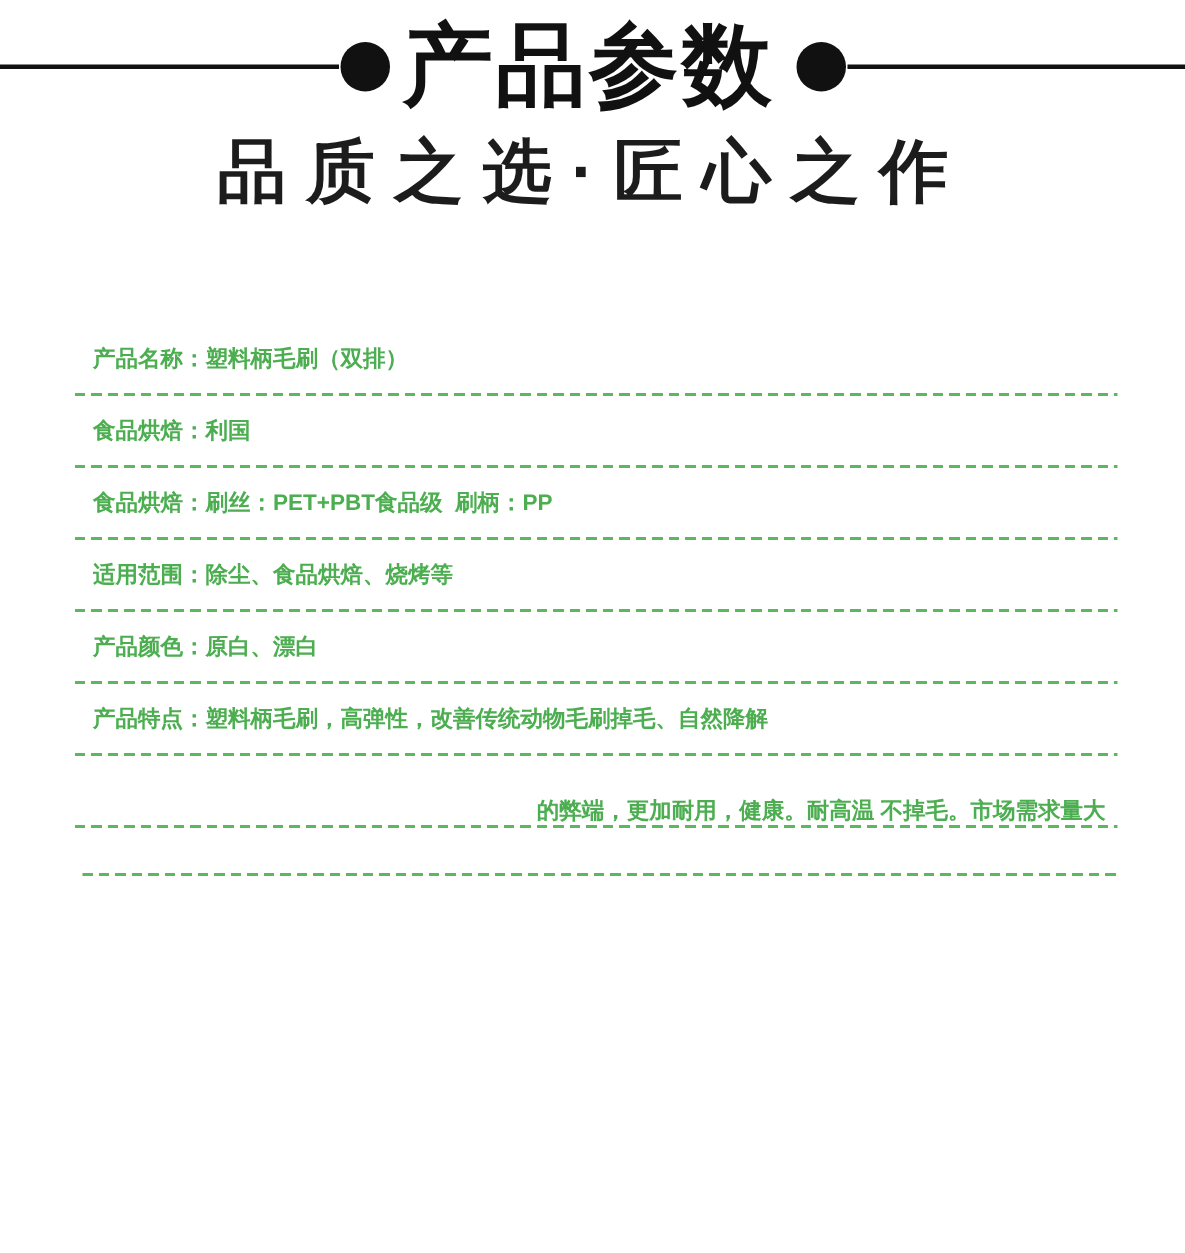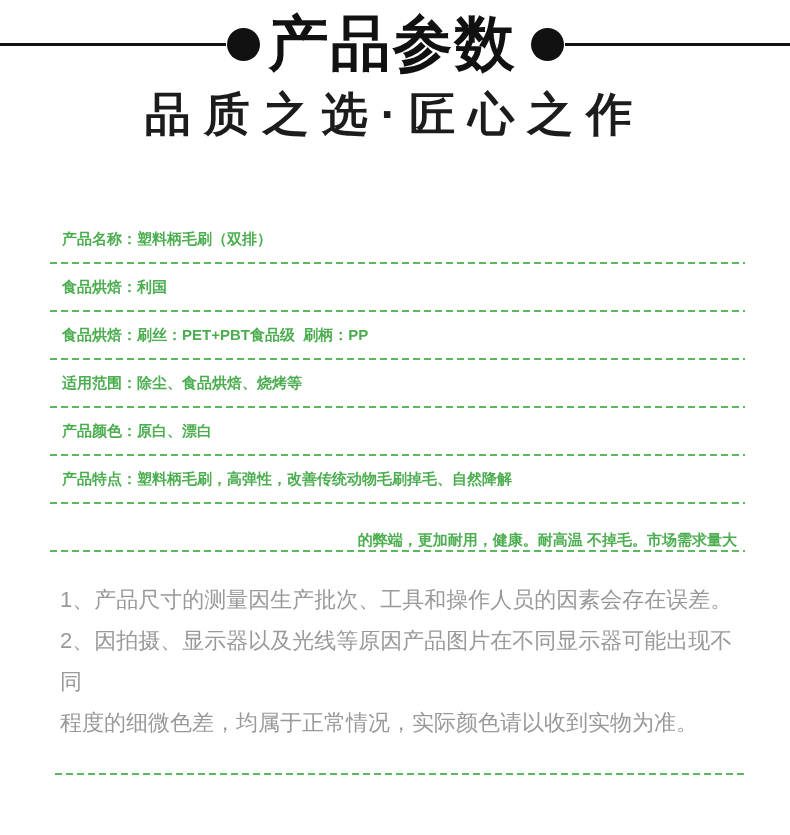--- a/index.html
+++ b/index.html
@@ -149,21 +149,16 @@
     </div>
     <div class="spec-row">
       <span class="spec-label">产品特点：</span>
       <span class="spec-value">塑料柄毛刷，高弹性，改善传统动物毛刷掉毛、自然降解</span>
     </div>
     <div class="spec-row continuation">
       <span class="spec-value">的弊端，更加耐用，健康。耐高温 不掉毛。市场需求量大</span>
     </div>
   </div>
 
-  <div class="notes">
-    <p class="note">1、产品尺寸的测量因生产批次、工具和操作人员的因素会存在误差。</p>
-    <p class="note">2、因拍摄、显示器以及光线等原因产品图片在不同显示器可能出现不同
-程度的细微色差，均属于正常情况，实际颜色请以收到实物为准。</p>
-  </div>
 
   <div class="bottom-rule"></div>
 
 </div>
 
 </body></html>

